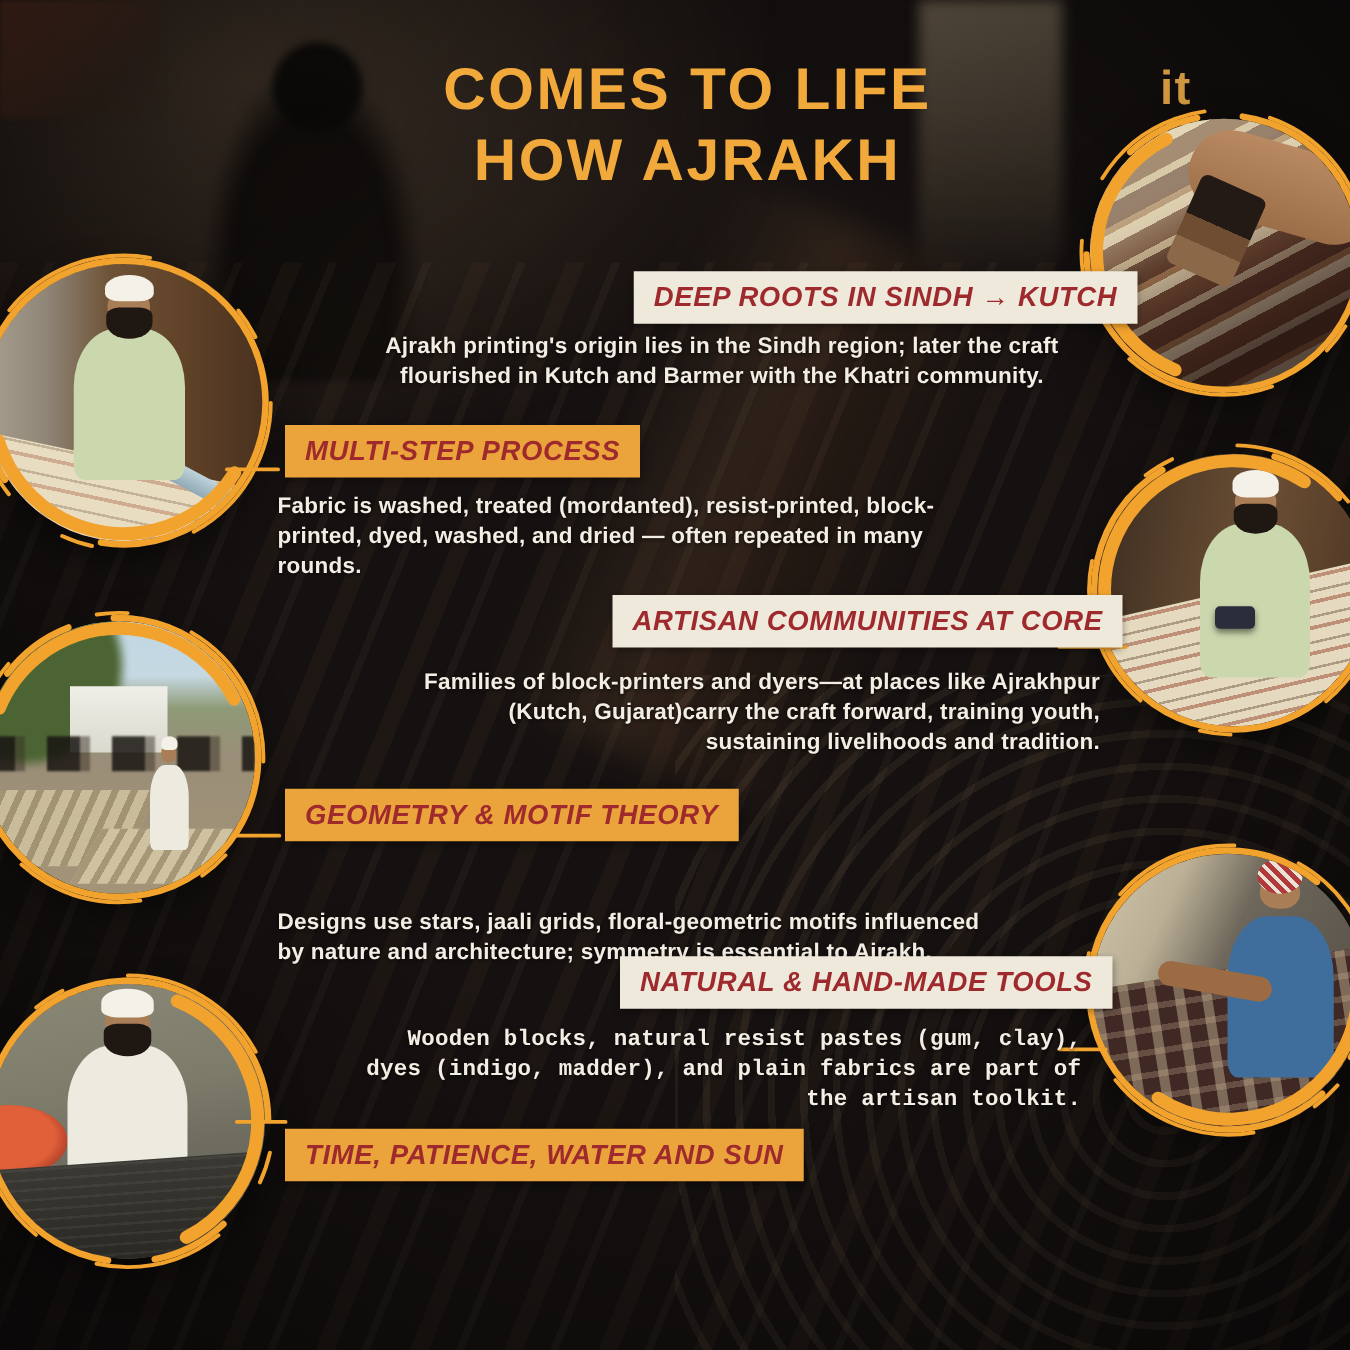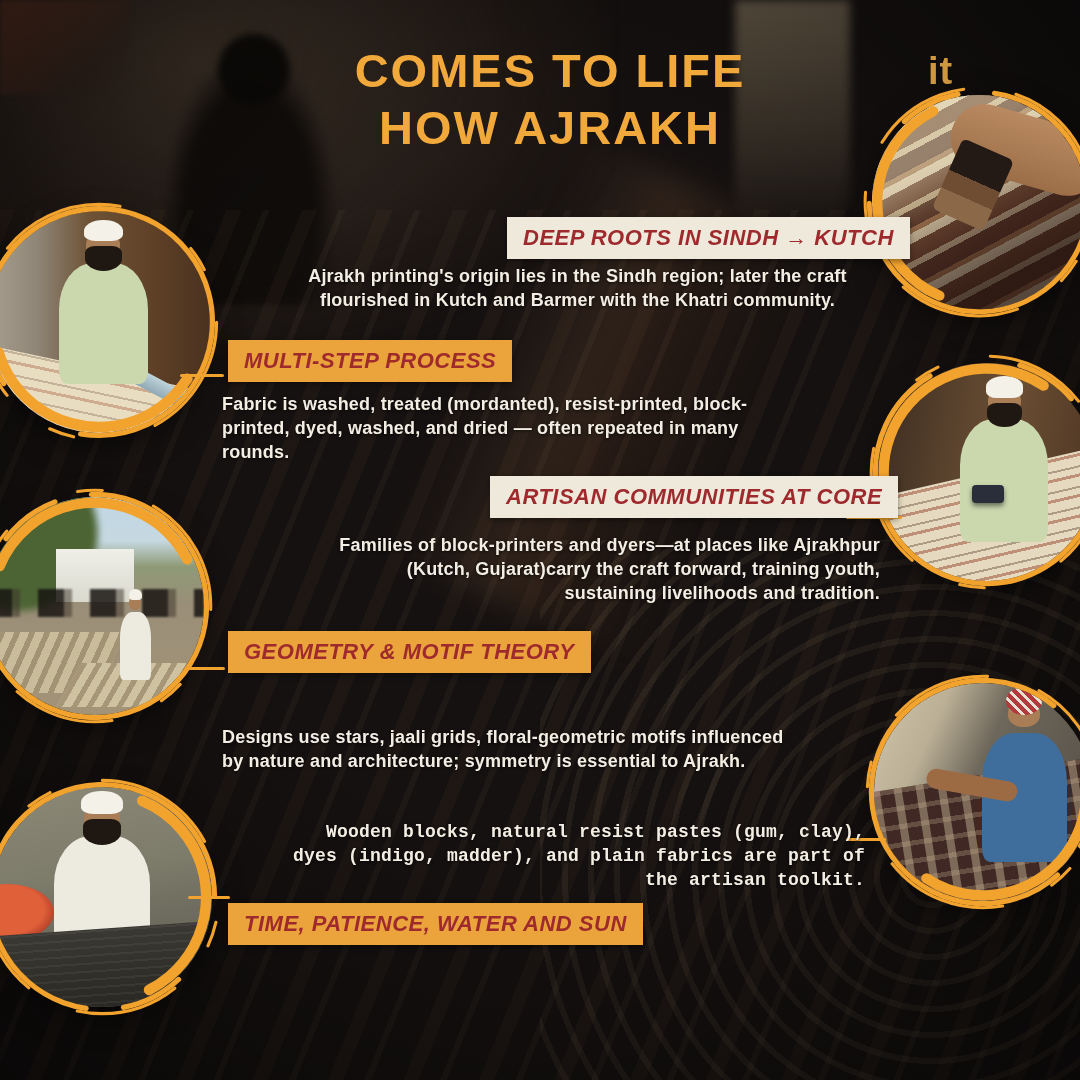--- a/index.html
+++ b/index.html
@@ -277,17 +277,18 @@
 
   <div class="label orange" style="left:228px;top:340px;">MULTI-STEP PROCESS</div>
   <div class="body ta-l" style="left:222px;top:392px;width:545px;">Fabric is washed, treated (mordanted), resist-printed, block-printed, dyed, washed, and dried — often repeated in many rounds.</div>
 
   <div class="label cream" style="left:490px;top:476px;">ARTISAN COMMUNITIES AT CORE</div>
   <div class="body ta-r" style="left:318px;top:533px;width:562px;">Families of block-printers and dyers—at places like Ajrakhpur (Kutch, Gujarat)carry the craft forward, training youth, sustaining livelihoods and tradition.</div>
 
   <div class="label orange" style="left:228px;top:631px;">GEOMETRY &amp; MOTIF THEORY</div>
   <div class="body ta-l" style="left:222px;top:687px;width:585px;margin-top:38px;">Designs use stars, jaali grids, floral-geometric motifs influenced by nature and architecture; symmetry is essential to Ajrakh.</div>
 
+  <div class="label cream" style="left:496px;top:765px;">NATURAL &amp; HAND-MADE TOOLS</div>
   <div class="body ta-r" style="left:285px;top:820px;width:580px;font-family:Liberation Mono, monospace;">Wooden blocks, natural resist pastes (gum, clay), dyes (indigo, madder), and plain fabrics are part of the artisan toolkit.</div>
 
   <div class="label orange" style="left:228px;top:903px;">TIME, PATIENCE, WATER AND SUN</div>
 
 </div>
 
 </body></html>

